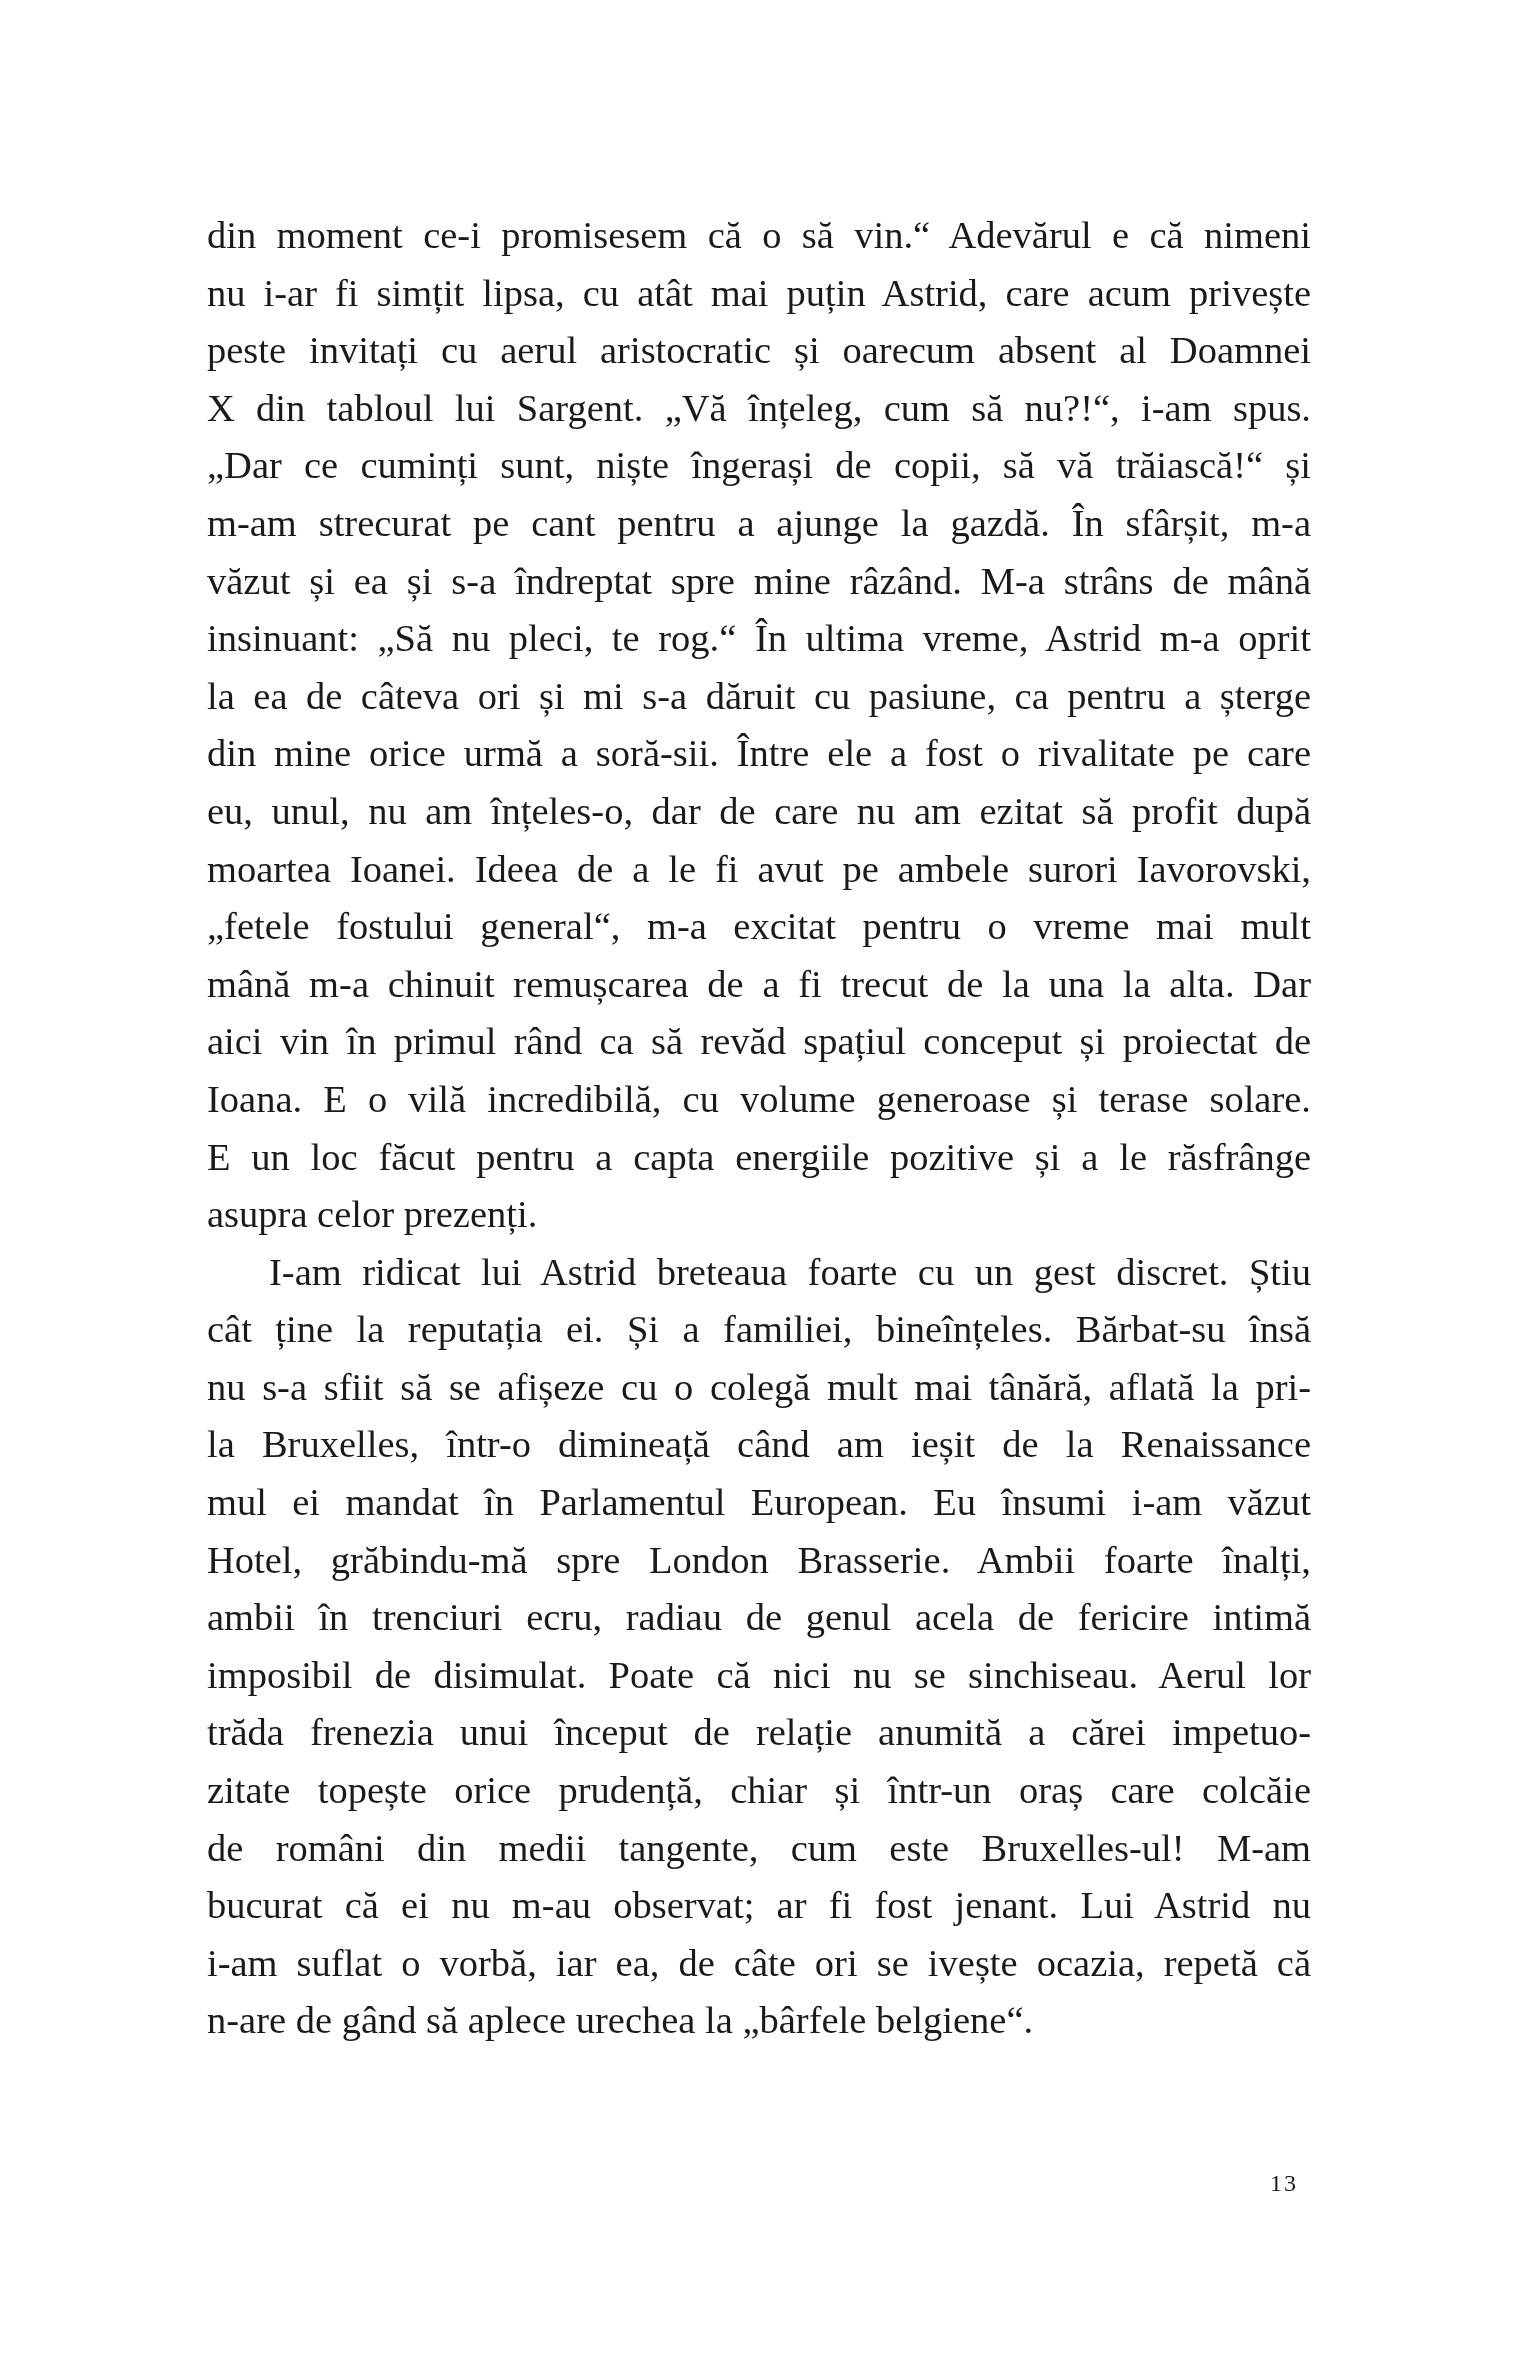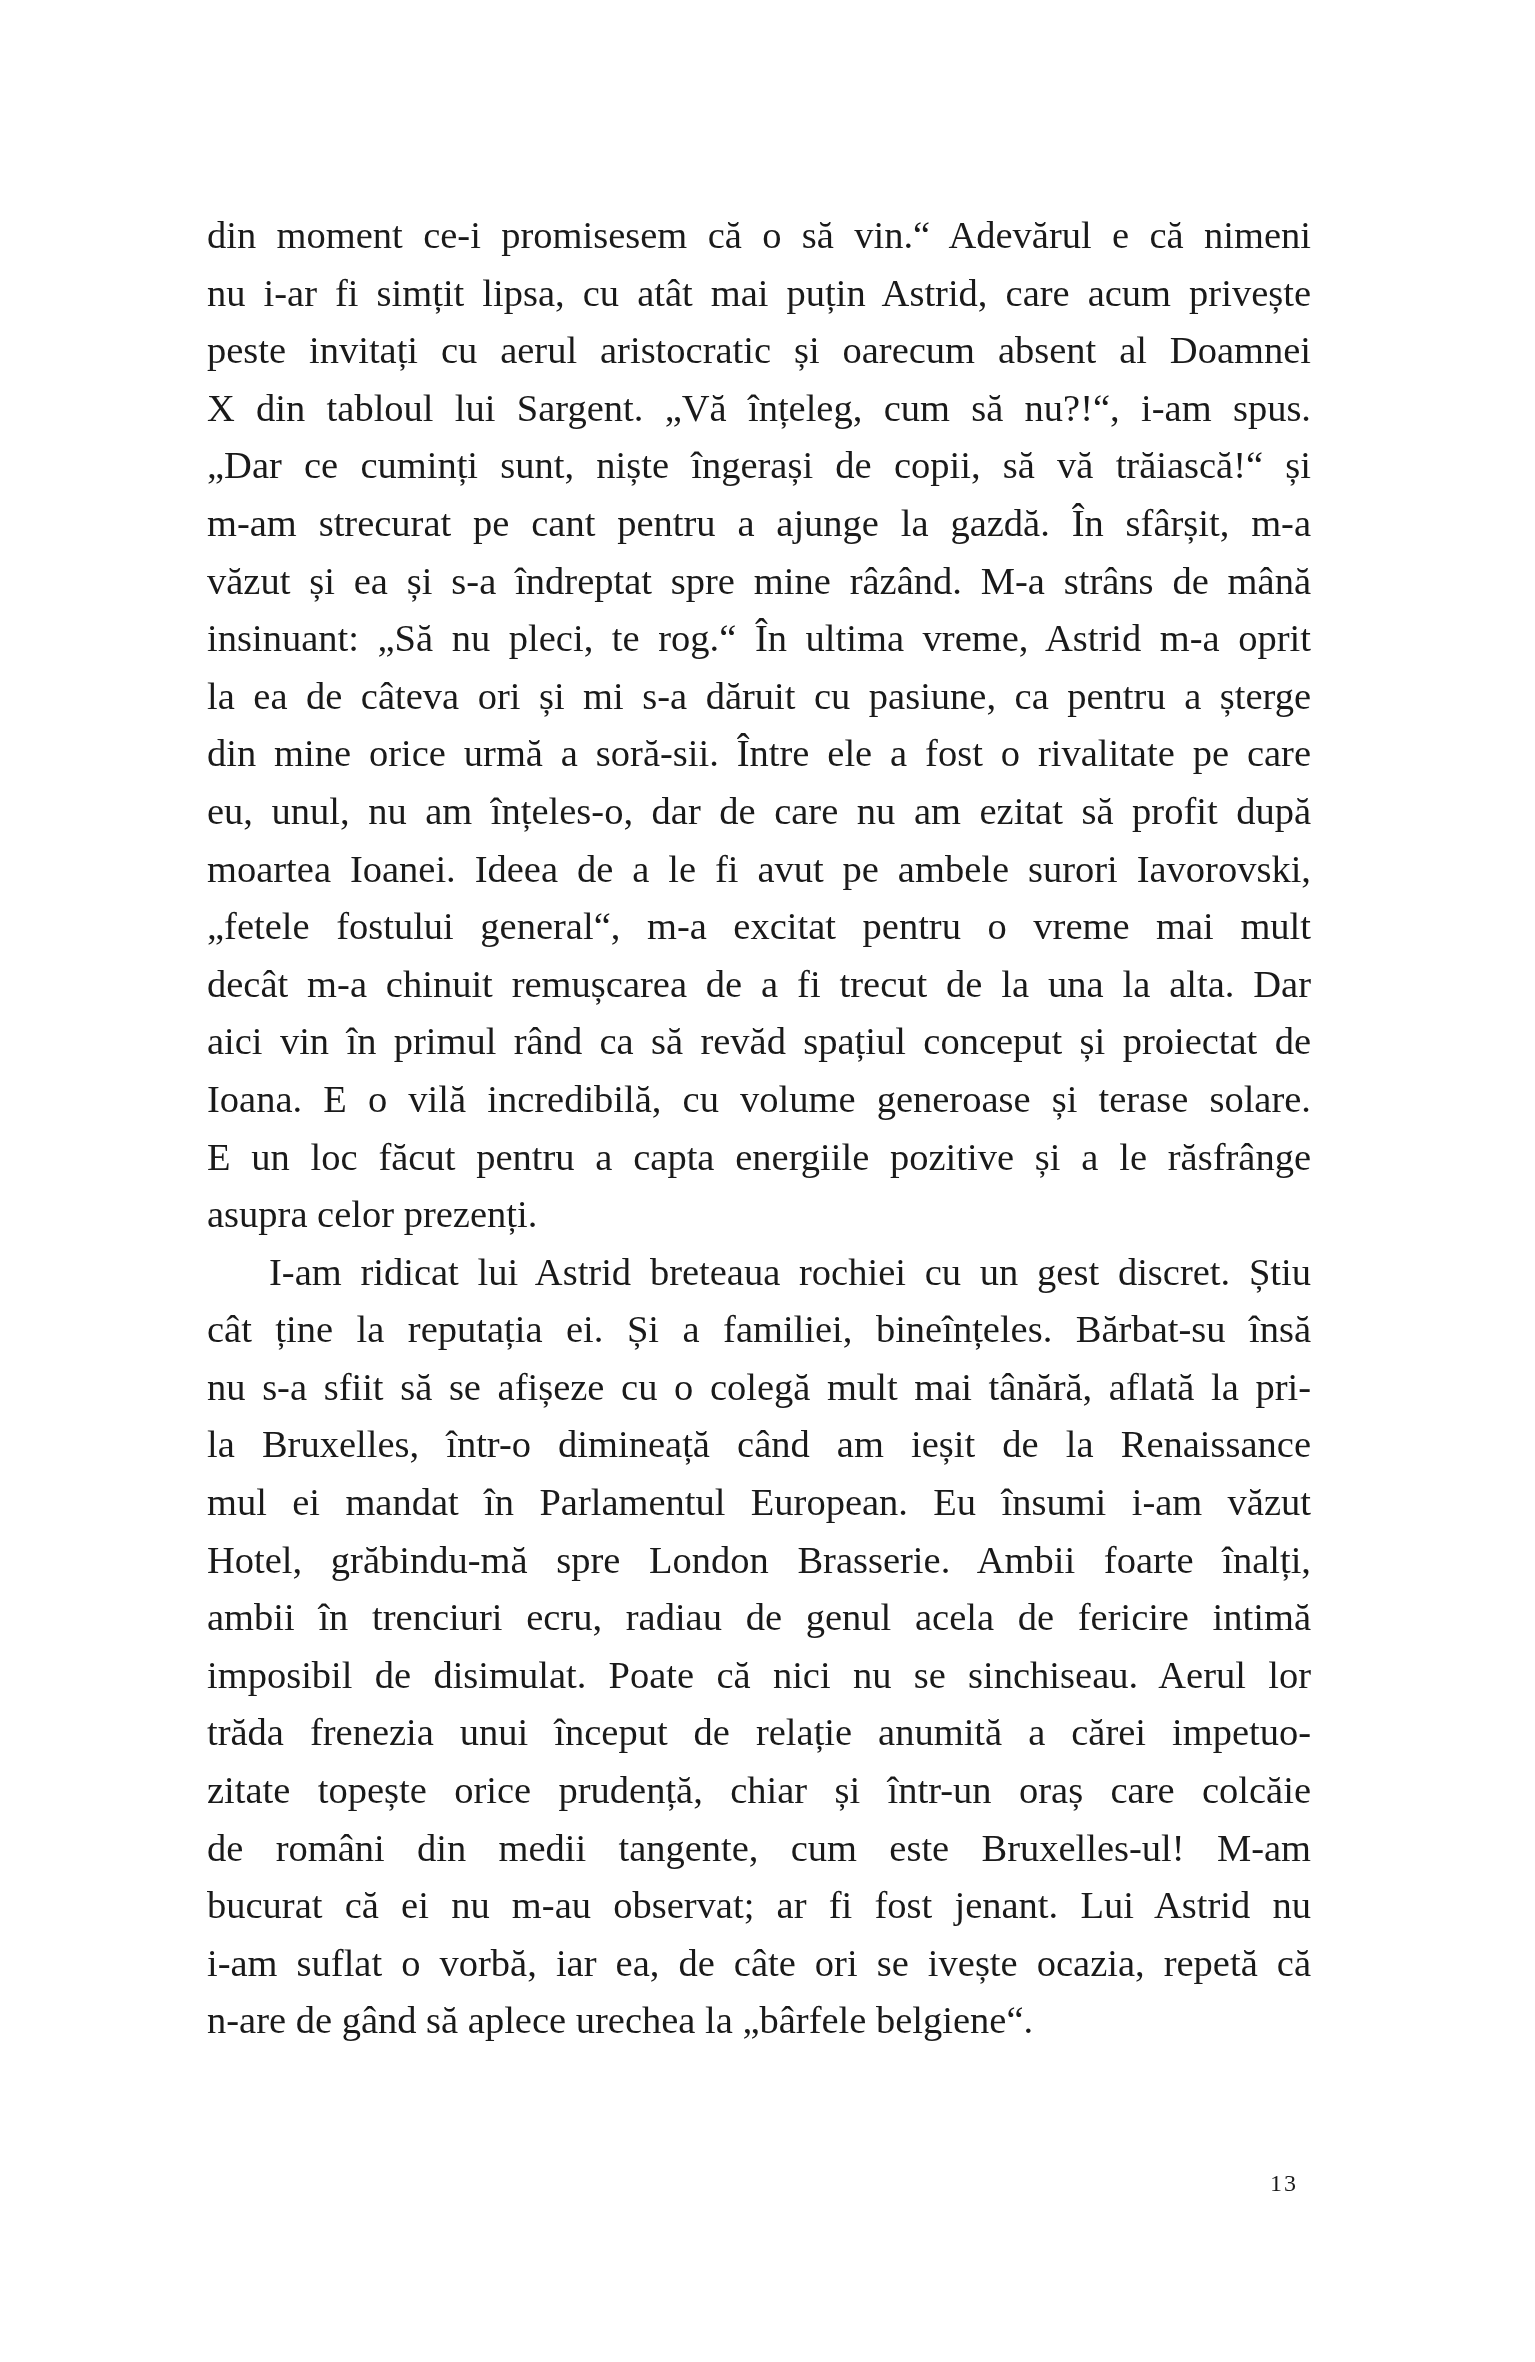--- a/index.html
+++ b/index.html
@@ -72,28 +72,28 @@
       <span class="line">X din tabloul lui Sargent. „Vă înțeleg, cum să nu?!“, i-am spus.</span>
       <span class="line">„Dar ce cuminți sunt, niște îngerași de copii, să vă trăiască!“ și</span>
       <span class="line">m-am strecurat pe cant pentru a ajunge la gazdă. În sfârșit, m-a</span>
       <span class="line">văzut și ea și s-a îndreptat spre mine râzând. M-a strâns de mână</span>
       <span class="line">insinuant: „Să nu pleci, te rog.“ În ultima vreme, Astrid m-a oprit</span>
       <span class="line">la ea de câteva ori și mi s-a dăruit cu pasiune, ca pentru a șterge</span>
       <span class="line">din mine orice urmă a soră-sii. Între ele a fost o rivalitate pe care</span>
       <span class="line">eu, unul, nu am înțeles-o, dar de care nu am ezitat să profit după</span>
       <span class="line">moartea Ioanei. Ideea de a le fi avut pe ambele surori Iavorovski,</span>
       <span class="line">„fetele fostului general“, m-a excitat pentru o vreme mai mult</span>
-      <span class="line">decât m-a chinuit remușcarea de a fi trecut de la una la alta. Dar</span>
+      <span class="line">mână m-a chinuit remușcarea de a fi trecut de la una la alta. Dar</span>
       <span class="line">aici vin în primul rând ca să revăd spațiul conceput și proiectat de</span>
       <span class="line">Ioana. E o vilă incredibilă, cu volume generoase și terase solare.</span>
       <span class="line">E un loc făcut pentru a capta energiile pozitive și a le răsfrânge</span>
       <span class="line last">asupra celor prezenți.</span>
     </div>
     <div class="paragraph">
-      <span class="line indent">I-am ridicat lui Astrid breteaua rochiei cu un gest discret. Știu</span>
+      <span class="line indent">I-am ridicat lui Astrid breteaua foarte cu un gest discret. Știu</span>
       <span class="line">cât ține la reputația ei. Și a familiei, bineînțeles. Bărbat-su însă</span>
       <span class="line">nu s-a sfiit să se afișeze cu o colegă mult mai tânără, aflată la pri-</span>
       <span class="line">la Bruxelles, într-o dimineață când am ieșit de la Renaissance</span>
       <span class="line">mul ei mandat în Parlamentul European. Eu însumi i-am văzut</span>
       <span class="line">Hotel, grăbindu-mă spre London Brasserie. Ambii foarte înalți,</span>
       <span class="line">ambii în trenciuri ecru, radiau de genul acela de fericire intimă</span>
       <span class="line">imposibil de disimulat. Poate că nici nu se sinchiseau. Aerul lor</span>
       <span class="line">trăda frenezia unui început de relație anumită a cărei impetuo-</span>
       <span class="line">zitate topește orice prudență, chiar și într-un oraș care colcăie</span>
       <span class="line">de români din medii tangente, cum este Bruxelles-ul! M-am</span>

